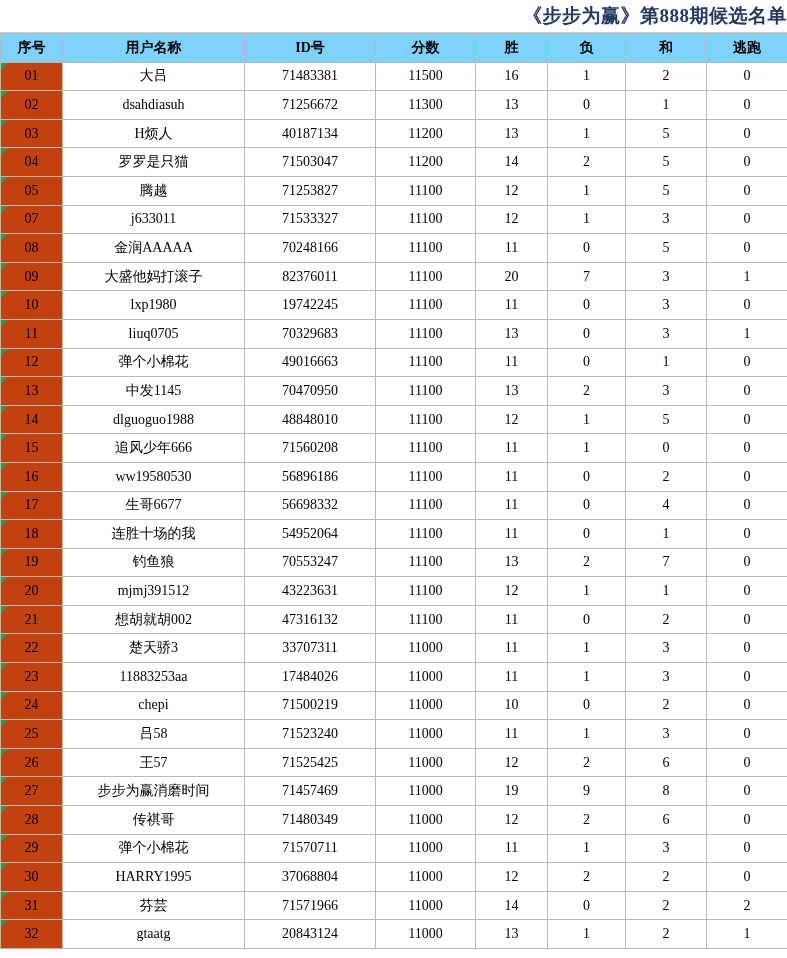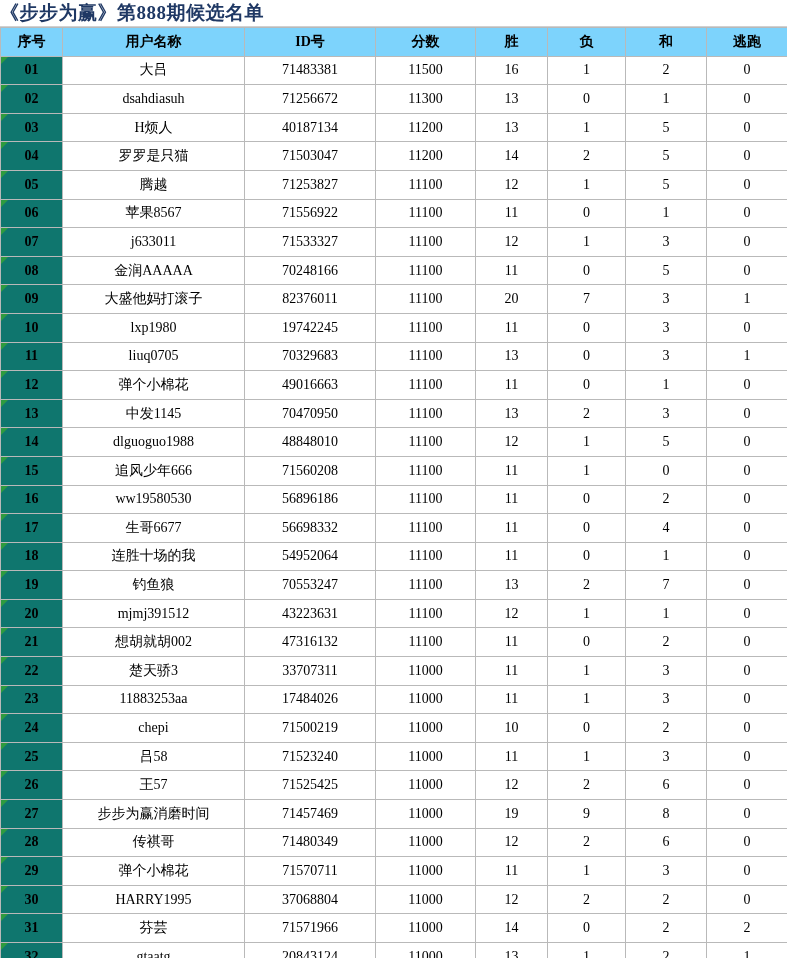--- a/index.html
+++ b/index.html
@@ -18,21 +18,21 @@
     height: 958px;
     box-sizing: border-box;
     display: flex;
     flex-direction: column;
   }
   .title-bar {
     height: 32px;
     background: #ffffff;
     display: flex;
     align-items: center;
-    justify-content: flex-start;
+    justify-content: flex-end;
     border-bottom: 1px solid #d0d0d0;
   }
   .title-text {
     font-family: "Liberation Serif", "DejaVu Serif", serif;
     font-weight: bold;
     font-size: 19px;
     color: #1f3864;
     letter-spacing: 0.5px;
   }
   table.grid {
@@ -61,22 +61,22 @@
   col.c-flee  { width: 81px; }
 
   thead th {
     background: #7dd3fc;
     font-weight: bold;
     font-size: 15px;
     color: #000000;
     height: 28px;
   }
   .seq-cell {
-    background: #0f766e;
-    font-weight: bold;
+    background: #c2410c;
+    font-weight: normal;
     font-size: 15px;
     color: #000000;
     position: relative;
   }
   .seq-cell::before {
     content: "";
     position: absolute;
     left: 0;
     top: 0;
     width: 0;
@@ -174,30 +174,20 @@
             <td class="seq-cell">05</td>
             <td class="name-cell">腾越</td>
             <td class="id-cell">71253827</td>
             <td class="score-cell">11100</td>
             <td class="num-cell">12</td>
             <td class="num-cell">1</td>
             <td class="num-cell">5</td>
             <td class="num-cell">0</td>
           </tr>
           <tr>
-            <td class="seq-cell">06</td>
-            <td class="name-cell">苹果8567</td>
-            <td class="id-cell">71556922</td>
-            <td class="score-cell">11100</td>
-            <td class="num-cell">11</td>
-            <td class="num-cell">0</td>
-            <td class="num-cell">1</td>
-            <td class="num-cell">0</td>
-          </tr>
-          <tr>
             <td class="seq-cell">07</td>
             <td class="name-cell">j633011</td>
             <td class="id-cell">71533327</td>
             <td class="score-cell">11100</td>
             <td class="num-cell">12</td>
             <td class="num-cell">1</td>
             <td class="num-cell">3</td>
             <td class="num-cell">0</td>
           </tr>
           <tr>

